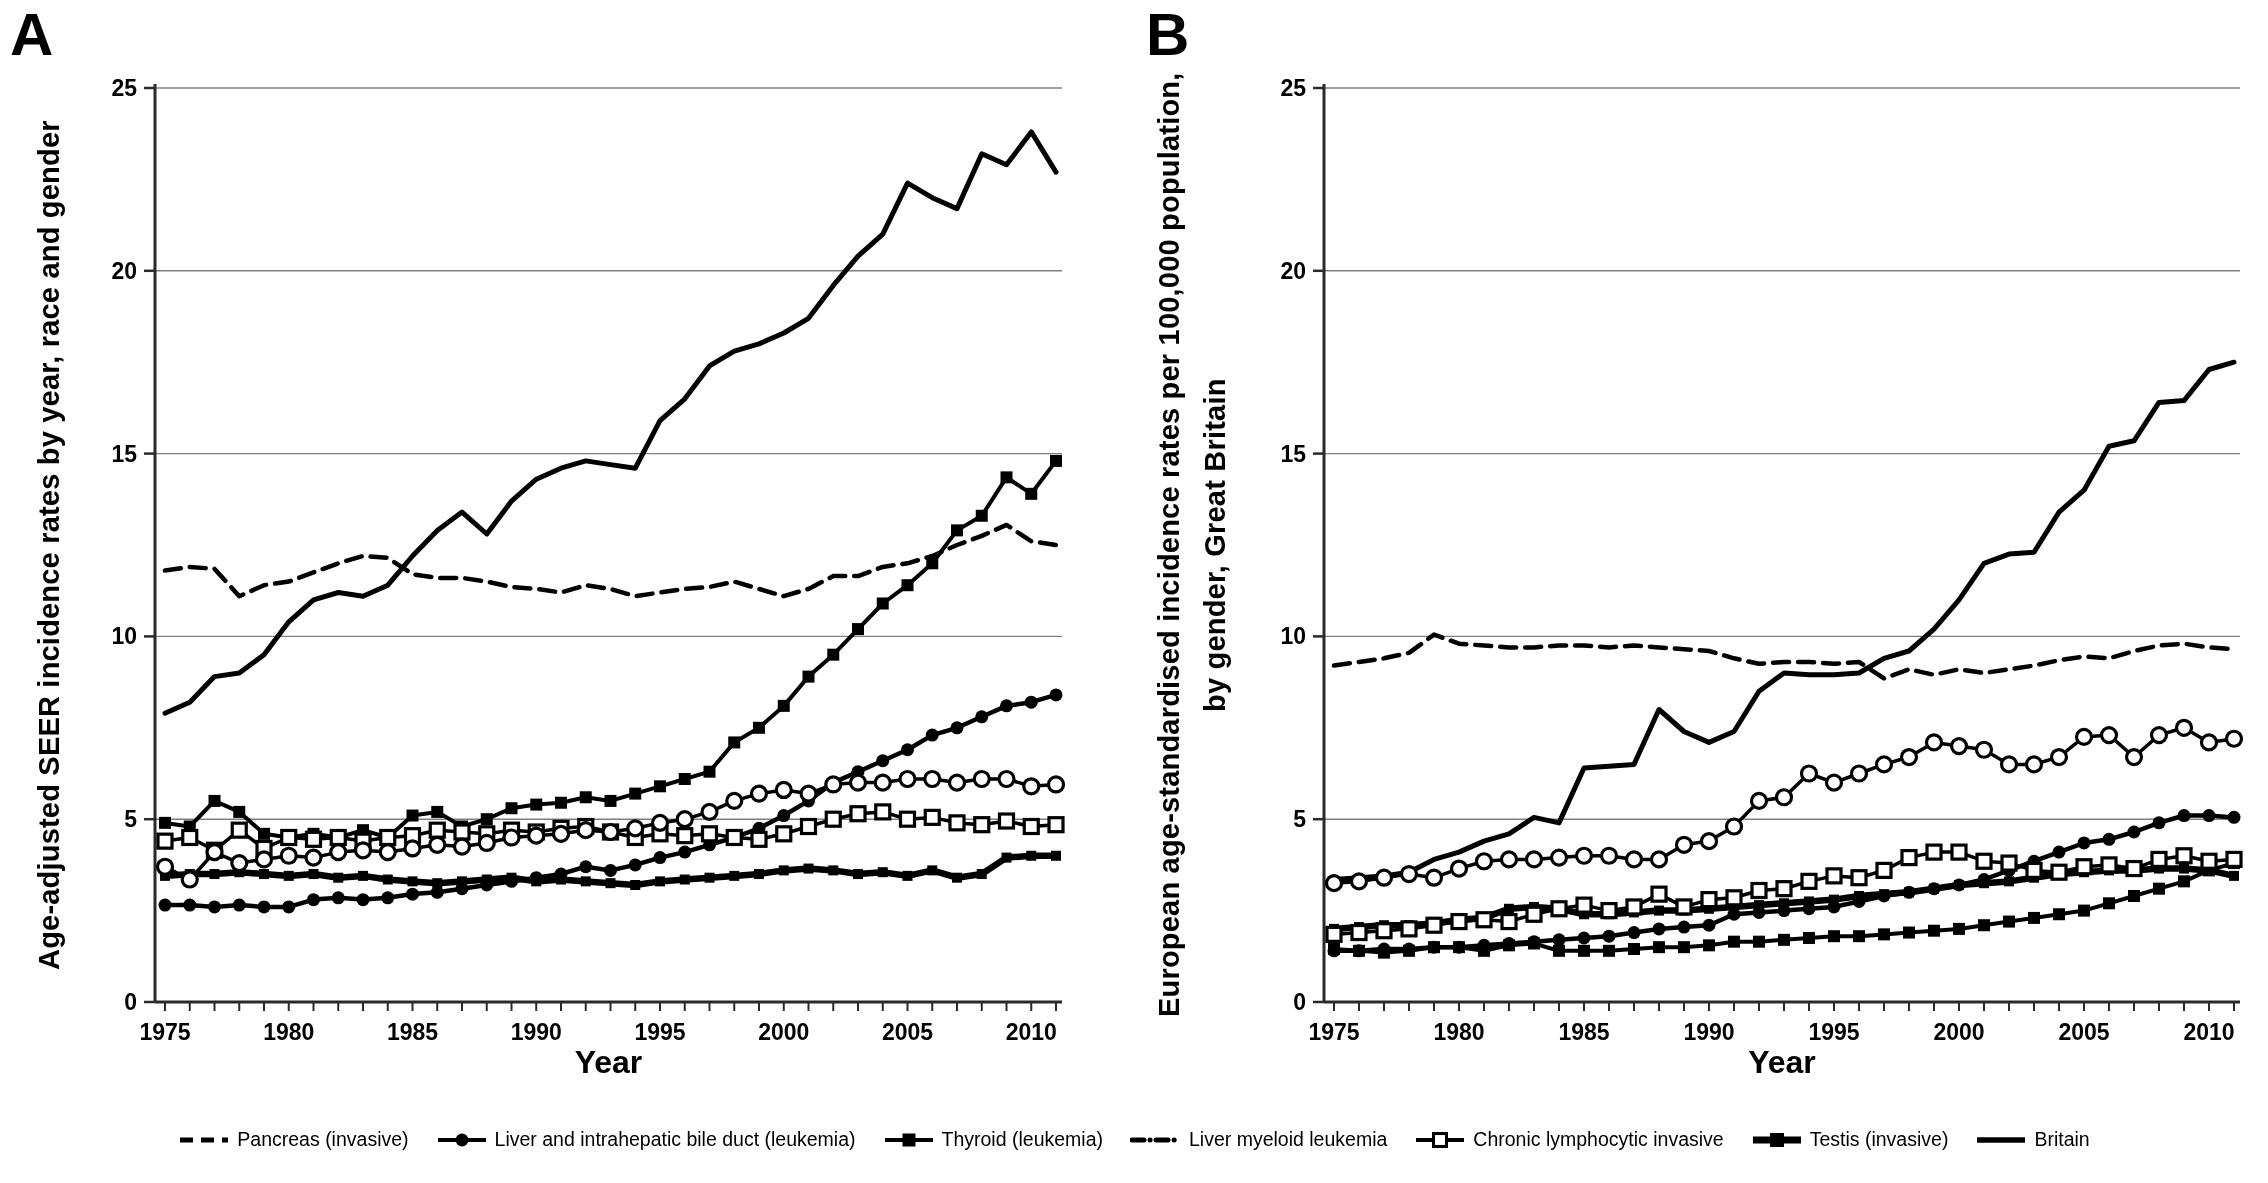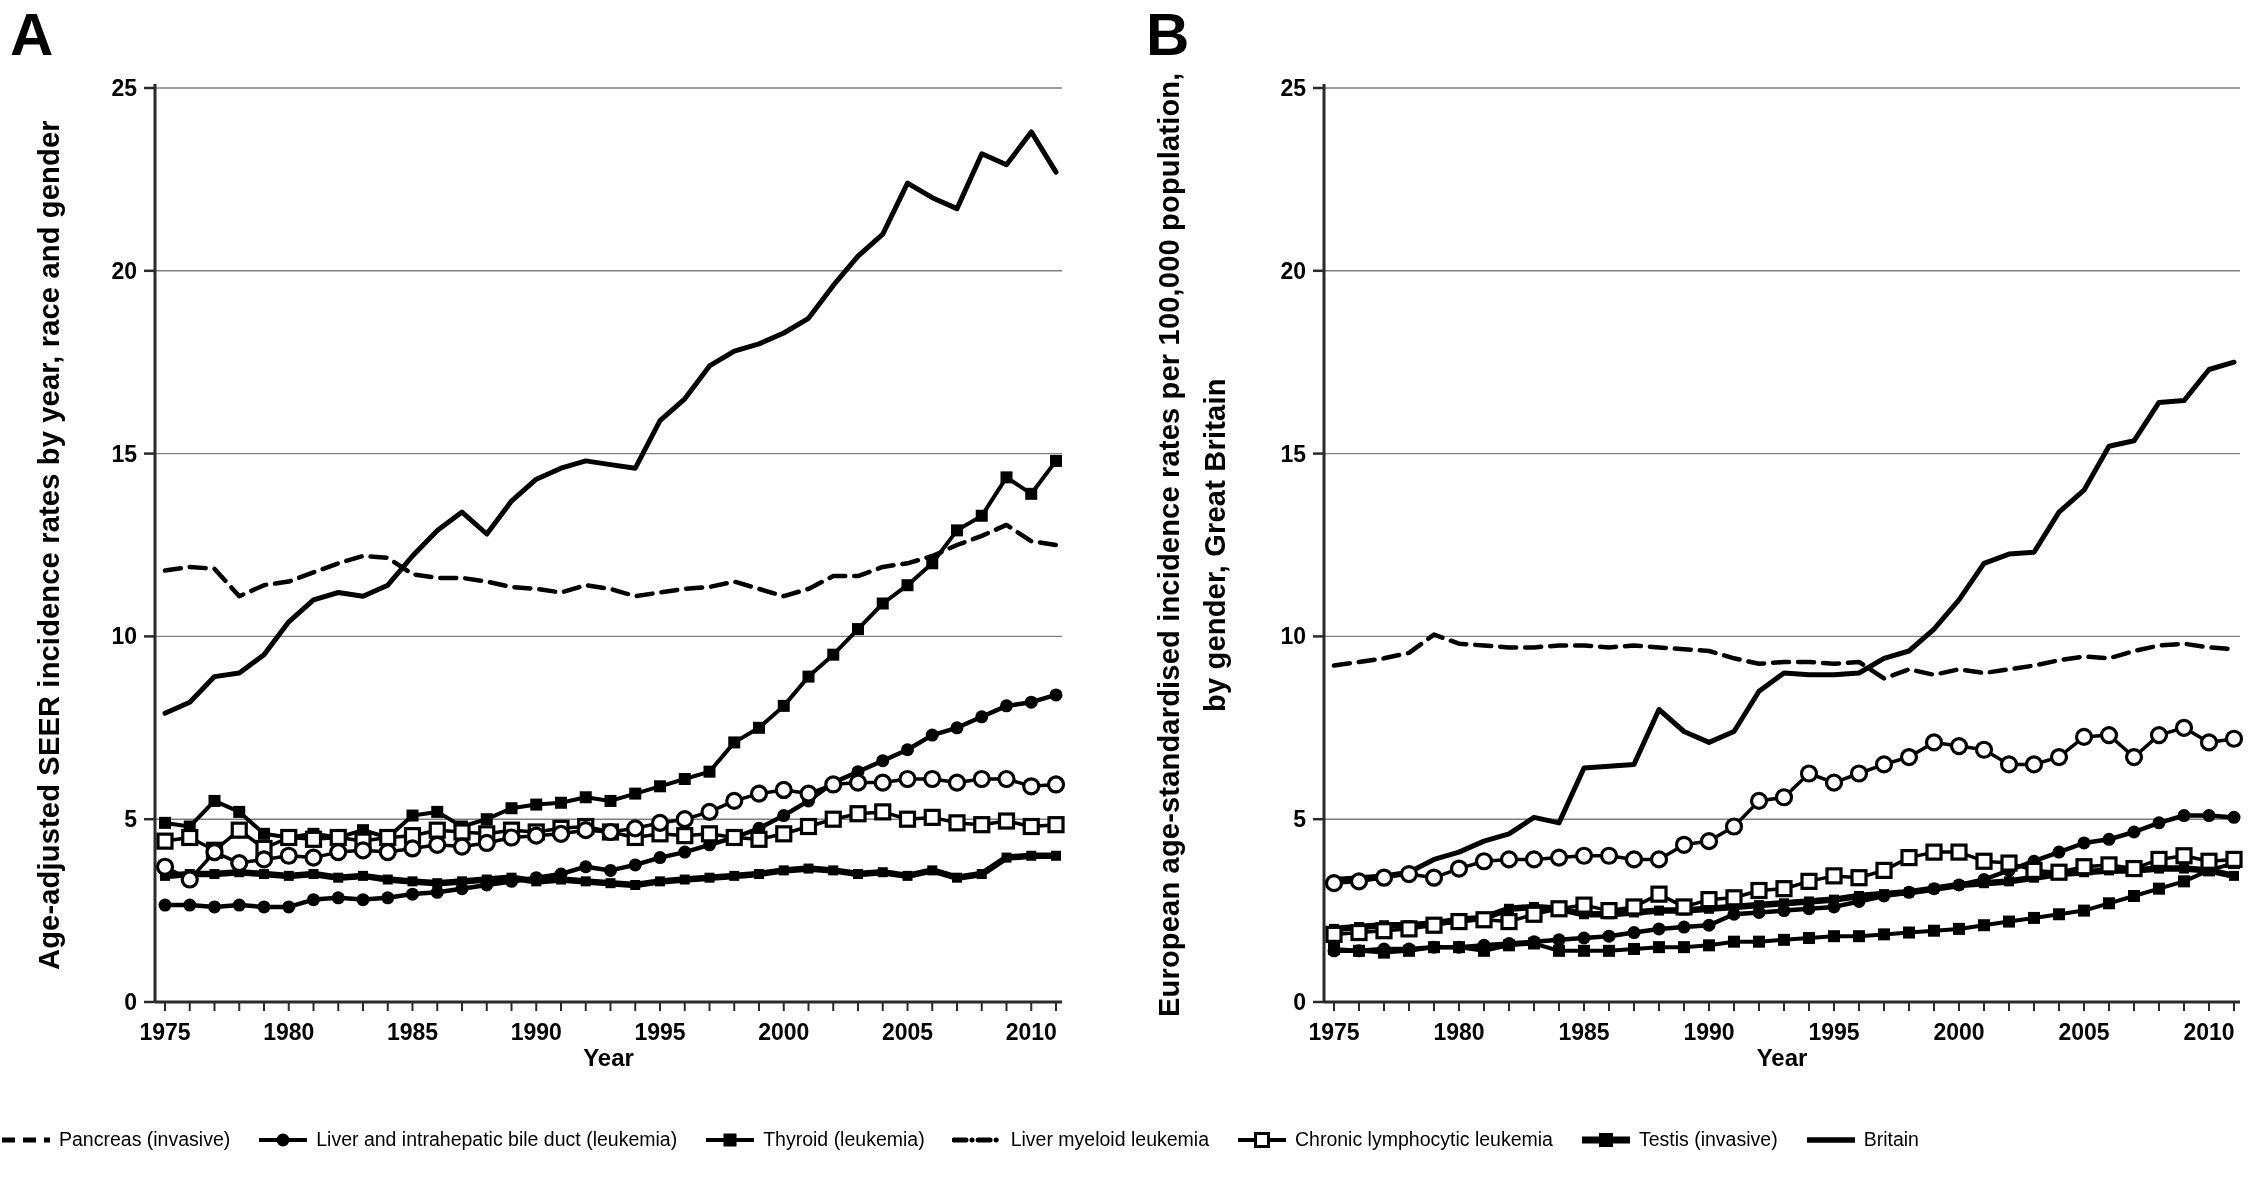--- a/index.html
+++ b/index.html
@@ -15,29 +15,29 @@
   #letterB{left:1146px;}
   .ylabel{
     position:absolute;top:70px;height:950px;
     writing-mode:vertical-rl;transform:rotate(180deg);
     font-size:29px;font-weight:700;text-align:center;white-space:pre-line;
     line-height:46px;letter-spacing:0.2px;
   }
   #ylabelA{left:26px;}
   #ylabelB{left:1146px;}
   .xlabel{
-    position:absolute;top:1044px;font-size:24px;font-weight:700;text-align:center;
+    position:absolute;top:1044px;font-size:32px;font-weight:700;text-align:center;
   }
   #xlabelA{left:155px;width:907px;}
   #xlabelB{left:1324px;width:916px;}
   #plot-svg{position:absolute;left:0;top:0;}
   #plot-svg text{font-family:"Liberation Sans","DejaVu Sans",sans-serif;font-weight:700;font-size:23px;fill:#000;}
   #legend{
     position:absolute;left:0;top:1128px;width:2268px;
-    display:flex;justify-content:flex-start;align-items:center;gap:27px;
+    display:flex;justify-content:center;align-items:center;gap:27px;
   }
   .legend-item{display:flex;align-items:center;gap:7px;}
   .legend-label{font-size:19.5px;font-weight:400;white-space:nowrap;}
 </style>
 </head>
 <body>
 
 <div id="figure">
   <svg id="plot-svg" width="2268" height="1183">
       <g>
@@ -593,21 +593,21 @@
         <svg width="52" height="18">
           <line x1="2" y1="9" x2="50" y2="9" stroke="#000000" stroke-width="5" stroke-dasharray="12 6 0.1 6" stroke-linecap="round"></line>
         </svg>
         <span class="legend-label">Liver myeloid leukemia</span>
       </div>
       <div class="legend-item">
         <svg width="52" height="18">
           <line x1="2" y1="9" x2="50" y2="9" stroke="#000000" stroke-width="4"></line>
           <rect x="19.5" y="2.5" width="13" height="13" fill="#fff" stroke="#000000" stroke-width="3"></rect>
         </svg>
-        <span class="legend-label">Chronic lymphocytic leukemia</span>
+        <span class="legend-label">Chronic lymphocytic invasive</span>
       </div>
       <div class="legend-item">
         <svg width="52" height="18">
           <line x1="2" y1="9" x2="50" y2="9" stroke="#000000" stroke-width="7"></line>
           <rect x="19" y="2" width="14" height="14" fill="#000000"></rect>
         </svg>
         <span class="legend-label">Testis (invasive)</span>
       </div>
       <div class="legend-item">
         <svg width="52" height="18">

